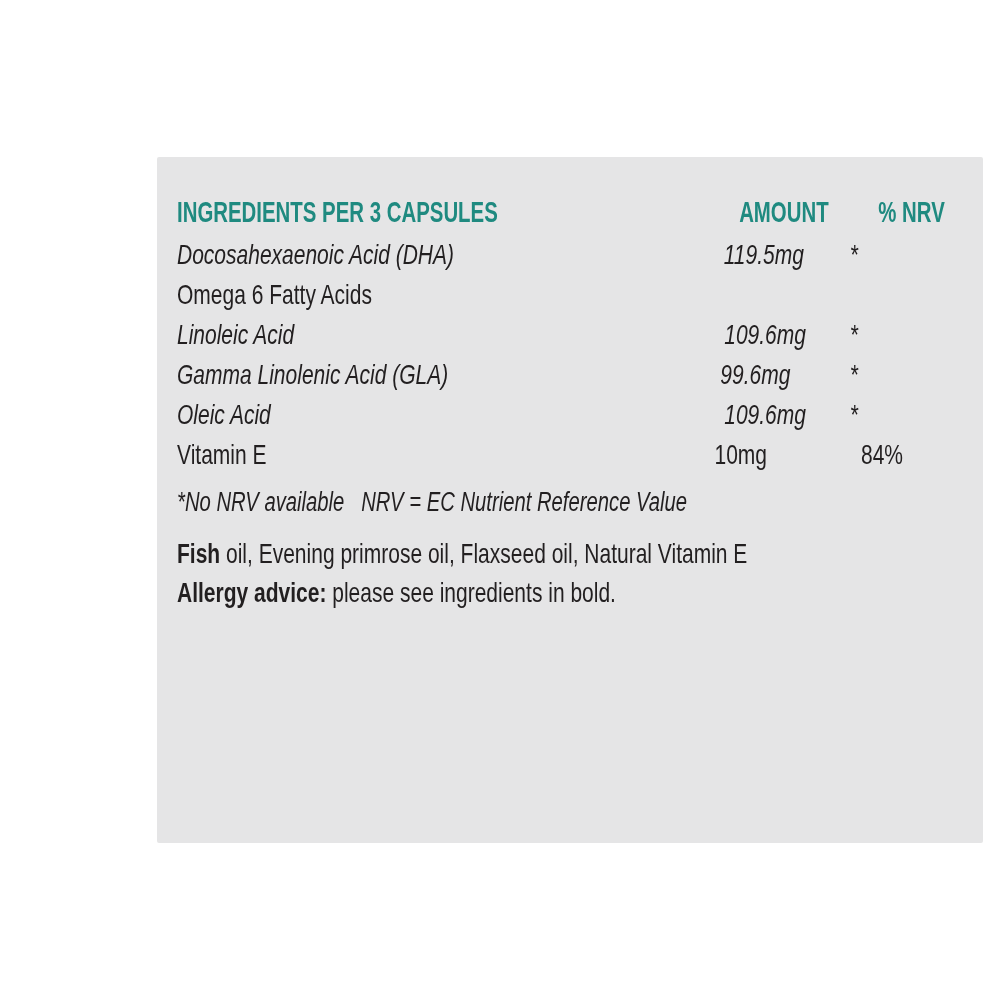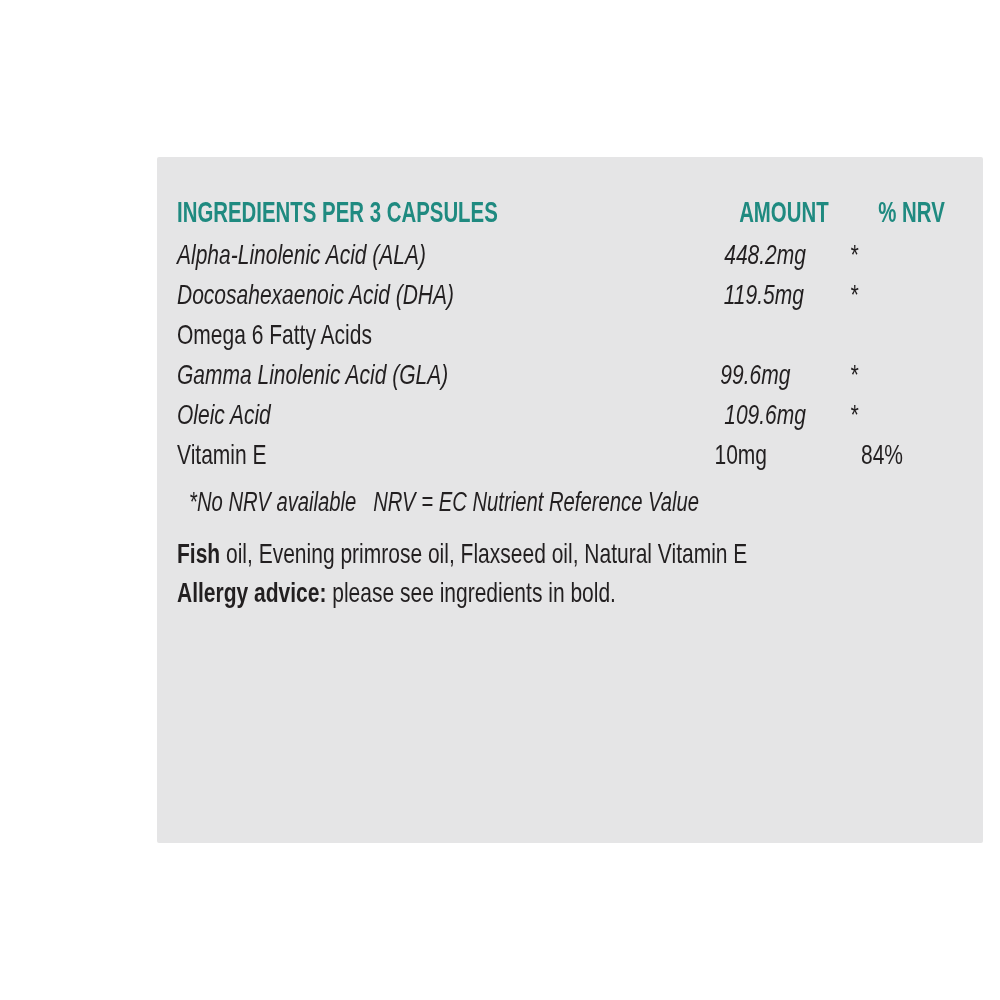--- a/index.html
+++ b/index.html
@@ -47,21 +47,21 @@
     line-height:1.15;
   }
   .cond-r{transform-origin:100% 50%;}
   .hdr{
     font-weight:bold;
     font-size:30px;
     color:#1f8a80;
     transform:scaleX(0.68);
   }
   tr.it td .cond{font-style:italic;}
-  .footnote{margin:12px 0 0 12px;}
+  .footnote{margin:12px 0 0 0;}
   .footnote .cond{
     font-style:italic;
     font-size:27px;
     white-space:pre;
   }
   .para{margin-top:20px;}
   .pline{line-height:38px;}
   .pline .cond{font-size:28px;}
   .b{font-weight:bold;}
 </style>
@@ -80,49 +80,49 @@
           <span class="cond cond-r hdr">AMOUNT</span>
         </th>
         <th class="c-nrv">
           <span class="cond cond-r hdr">% NRV</span>
         </th>
       </tr>
     </thead>
     <tbody id="rows-body">
         <tr class="it">
     <td class="c-name">
-      <span class="cond">Alpha-Linolenic Acid (ALA)</span>
-    </td>
-    <td class="c-amt">
-      <span class="cond cond-r">448.2mg</span>
-    </td>
-    <td class="c-nrv">
-      <span class="cond cond-r">*</span>
-    </td>
-  </tr>
-        <tr class="it">
-    <td class="c-name">
       <span class="cond">Docosahexaenoic Acid (DHA)</span>
     </td>
     <td class="c-amt">
       <span class="cond cond-r">119.5mg</span>
     </td>
     <td class="c-nrv">
       <span class="cond cond-r">*</span>
     </td>
   </tr>
         <tr>
     <td class="c-name">
       <span class="cond">Omega 6 Fatty Acids</span>
     </td>
     <td class="c-amt">
       <span class="cond cond-r"></span>
     </td>
     <td class="c-nrv">
       <span class="cond cond-r"></span>
+    </td>
+  </tr>
+        <tr class="it">
+    <td class="c-name">
+      <span class="cond">Linoleic Acid</span>
+    </td>
+    <td class="c-amt">
+      <span class="cond cond-r">109.6mg</span>
+    </td>
+    <td class="c-nrv">
+      <span class="cond cond-r">*</span>
     </td>
   </tr>
         <tr class="it">
     <td class="c-name">
       <span class="cond">Gamma Linolenic Acid (GLA)</span>
     </td>
     <td class="c-amt">
       <span class="cond cond-r">99.6mg</span>
     </td>
     <td class="c-nrv">

